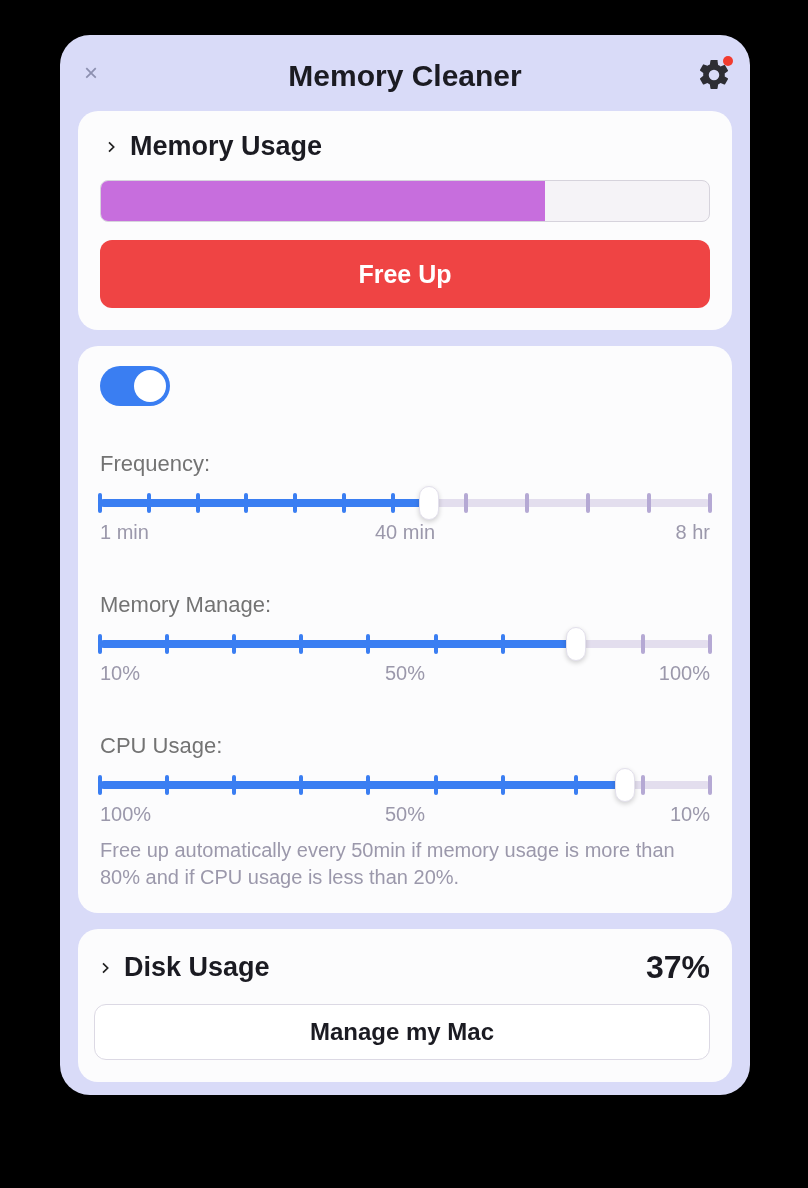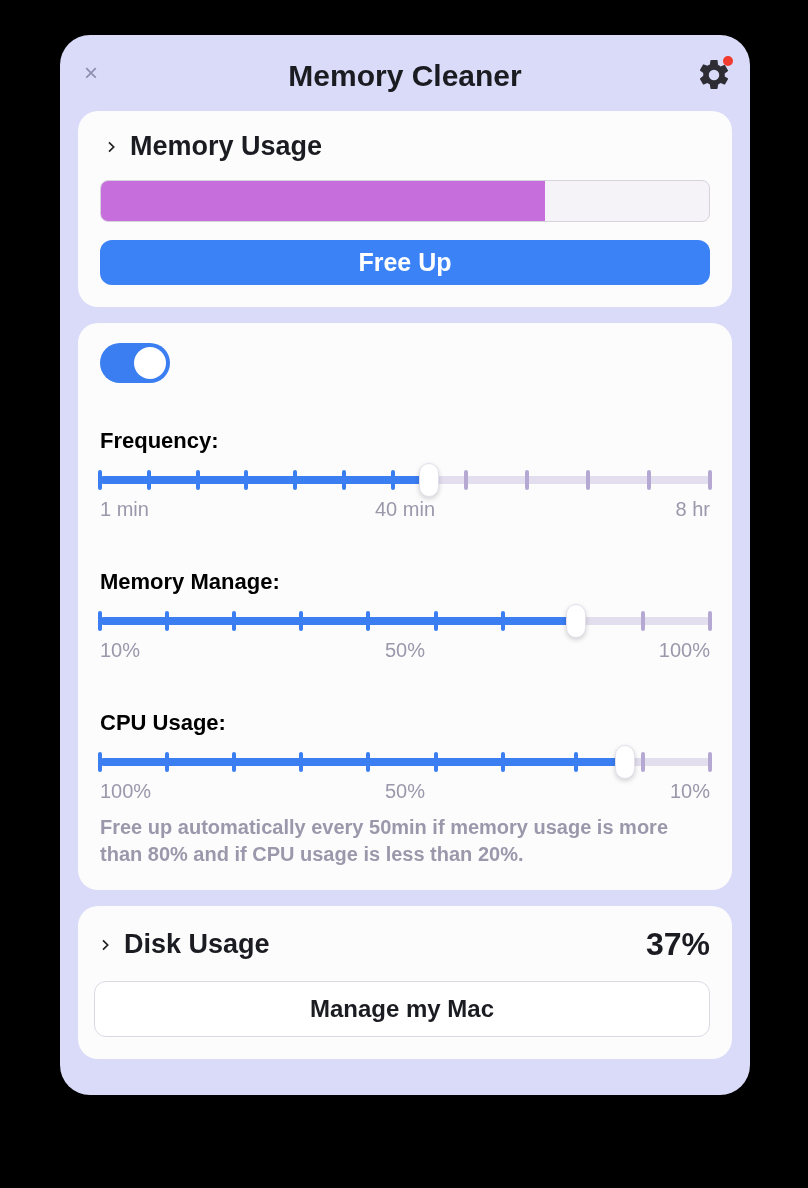--- a/index.html
+++ b/index.html
@@ -90,24 +90,24 @@
     background: #f5f3f7;
     overflow: hidden;
     margin-bottom: 18px;
   }
   .progress-fill {
     height: 100%;
     background: #c76edd;
   }
   .primary-btn {
     width: 100%;
-    height: 45px;
+    height: 68px;
     border: none;
     border-radius: 12px;
-    background: #3b82f6;
+    background: #ef4444;
     color: #fff;
     font-size: 25px;
     font-weight: 700;
     cursor: pointer;
   }
   .toggle {
     position: relative;
     width: 70px; height: 40px;
     background: #3a7ef2;
     border-radius: 20px;
@@ -116,22 +116,22 @@
   .toggle-knob {
     position: absolute;
     right: 4px; top: 4px;
     width: 32px; height: 32px;
     background: #fff;
     border-radius: 50%;
   }
   .slider-group { margin-bottom: 12px; }
   .slider-label {
     font-size: 22px;
-    font-weight: 700;
-    color: #000000;
+    font-weight: 400;
+    color: #737373;
     margin-bottom: 14px;
     margin-top: 45px;
   }
   .slider {
     position: relative;
     height: 24px;
     margin-bottom: 6px;
   }
   .slider-track-bg {
     position: absolute;
@@ -181,21 +181,21 @@
   .slider-labels .mid {
     position: absolute;
     left: 50%;
     transform: translateX(-50%);
   }
   .slider-labels-wrap { position: relative; height: 26px; margin-bottom: 8px;}
   .summary {
     font-size: 20px;
     line-height: 1.35;
     color: #9b98ab;
-    font-weight: 700;
+    font-weight: 400;
     margin-top: 8px;
   }
   .disk-value {
     font-size: 32px;
     font-weight: 700;
     color: #1b1b22;
   }
   .secondary-btn {
     width: 100%;
     height: 56px;

